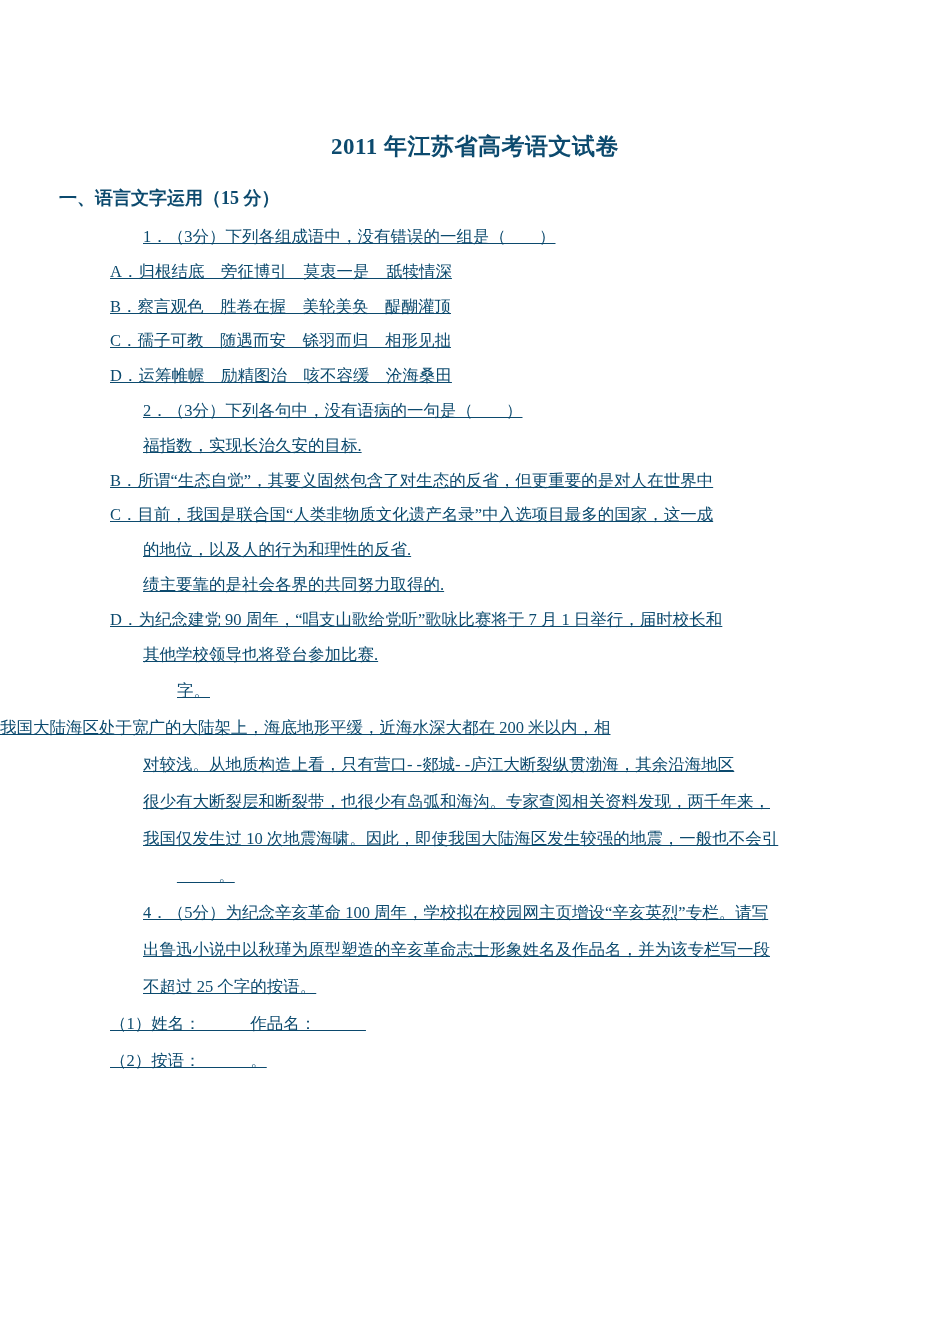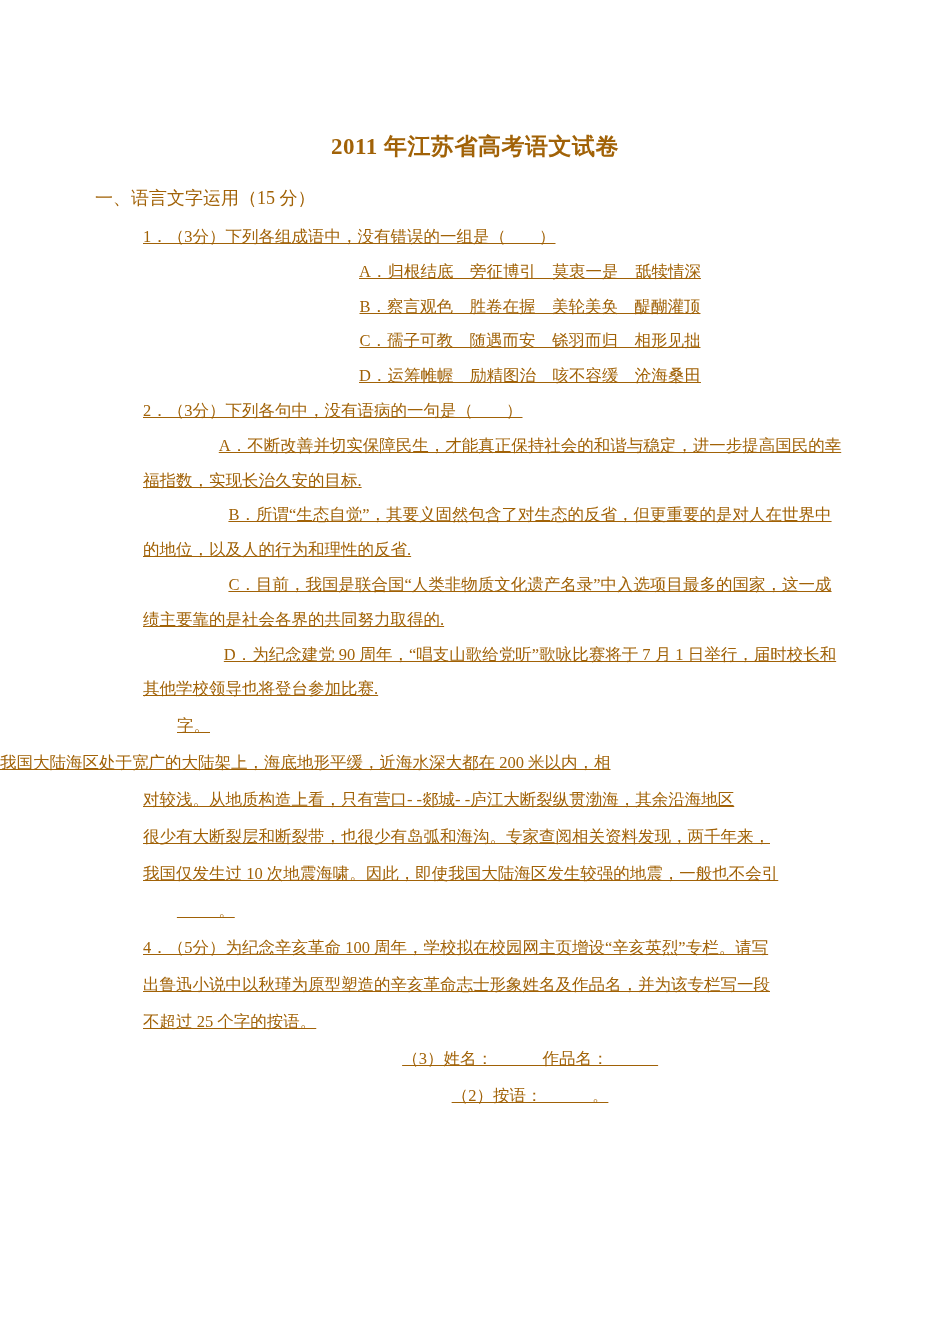--- a/index.html
+++ b/index.html
@@ -1,50 +1,50 @@
 <!DOCTYPE html>
 <html><head>
 <meta charset="utf-8">
 <style>
   html, body { margin:0; padding:0; background:#ffffff; }
   .page {
     position:relative;
     width:950px;
     height:1132px;
     background:#ffffff;
-    color:#a16207;
+    color:#0c4a6e;
     font-family:"Liberation Serif","DejaVu Serif",serif;
     overflow:hidden;
   }
   .title {
     padding-top:134px;
     text-align:center;
     font-size:23px;
     font-weight:700;
     line-height:26px;
     letter-spacing:0.5px;
   }
   .sec-heading {
     font-size:18px;
-    font-weight:400;
+    font-weight:700;
     line-height:24px;
-    padding-left:95px;
+    padding-left:59px;
     white-space:nowrap;
   }
   .h1 { margin-top:26px; }
   .h2 { margin-top:-12px; line-height:26px; }
   .content { margin-top:10px;text-decoration:underline; }
   .line {
     font-size:16.5px;
     line-height:34.8px;
     white-space:nowrap;
   }
   .lg { line-height:37px; }
   .i0 { padding-left:143px; }  
-  .i1 { padding-left:110px;text-align:center; }  
+  .i1 { padding-left:110px; }  
   .i2 { padding-left:177px; }  
   .i3 { }  
 </style>
 </head>
 <body>
 
 <div class="page">
 
   <div class="title">2011 年江苏省高考语文试卷</div>
 
@@ -52,38 +52,37 @@
 
   <div class="content">
 
     <div class="line i0">1．（3分）下列各组成语中，没有错误的一组是（　　）</div>
     <div class="line i1">A．归根结底　旁征博引　莫衷一是　舐犊情深</div>
     <div class="line i1">B．察言观色　胜卷在握　美轮美奂　醍醐灌顶</div>
     <div class="line i1">C．孺子可教　随遇而安　铩羽而归　相形见拙</div>
     <div class="line i1">D．运筹帷幄　励精图治　咳不容缓　沧海桑田</div>
 
     <div class="line i0">2．（3分）下列各句中，没有语病的一句是（　　）</div>
-    <div class="line i1">A．不断改善并切实保障民生，才能真正保持社会的和谐与稳定，进一步提高国民的幸</div>
     <div class="line i0">福指数，实现长治久安的目标.</div>
     <div class="line i1">B．所谓“生态自觉”，其要义固然包含了对生态的反省，但更重要的是对人在世界中</div>
+    <div class="line i1">C．目前，我国是联合国“人类非物质文化遗产名录”中入选项目最多的国家，这一成</div>
     <div class="line i0">的地位，以及人的行为和理性的反省.</div>
-    <div class="line i1">C．目前，我国是联合国“人类非物质文化遗产名录”中入选项目最多的国家，这一成</div>
     <div class="line i0">绩主要靠的是社会各界的共同努力取得的.</div>
     <div class="line i1">D．为纪念建党 90 周年，“唱支山歌给党听”歌咏比赛将于 7 月 1 日举行，届时校长和</div>
     <div class="line i0">其他学校领导也将登台参加比赛.</div>
 
     <div class="line lg i2">字。</div>
     <div class="line lg i3">我国大陆海区处于宽广的大陆架上，海底地形平缓，近海水深大都在 200 米以内，相</div>
     <div class="line lg i0">对较浅。从地质构造上看，只有营口- -郯城- -庐江大断裂纵贯渤海，其余沿海地区</div>
     <div class="line lg i0">很少有大断裂层和断裂带，也很少有岛弧和海沟。专家查阅相关资料发现，两千年来，</div>
     <div class="line lg i0">我国仅发生过 10 次地震海啸。因此，即使我国大陆海区发生较强的地震，一般也不会引</div>
     <div class="line lg i2">_____。</div>
 
     <div class="line lg i0">4．（5分）为纪念辛亥革命 100 周年，学校拟在校园网主页增设“辛亥英烈”专栏。请写</div>
     <div class="line lg i0">出鲁迅小说中以秋瑾为原型塑造的辛亥革命志士形象姓名及作品名，并为该专栏写一段</div>
     <div class="line lg i0">不超过 25 个字的按语。</div>
-    <div class="line lg i1">（3）姓名：______作品名：______</div>
+    <div class="line lg i1">（1）姓名：______作品名：______</div>
     <div class="line lg i1">（2）按语：______。</div>
 
   </div>
 
 
 </div>
 
 </body></html>

